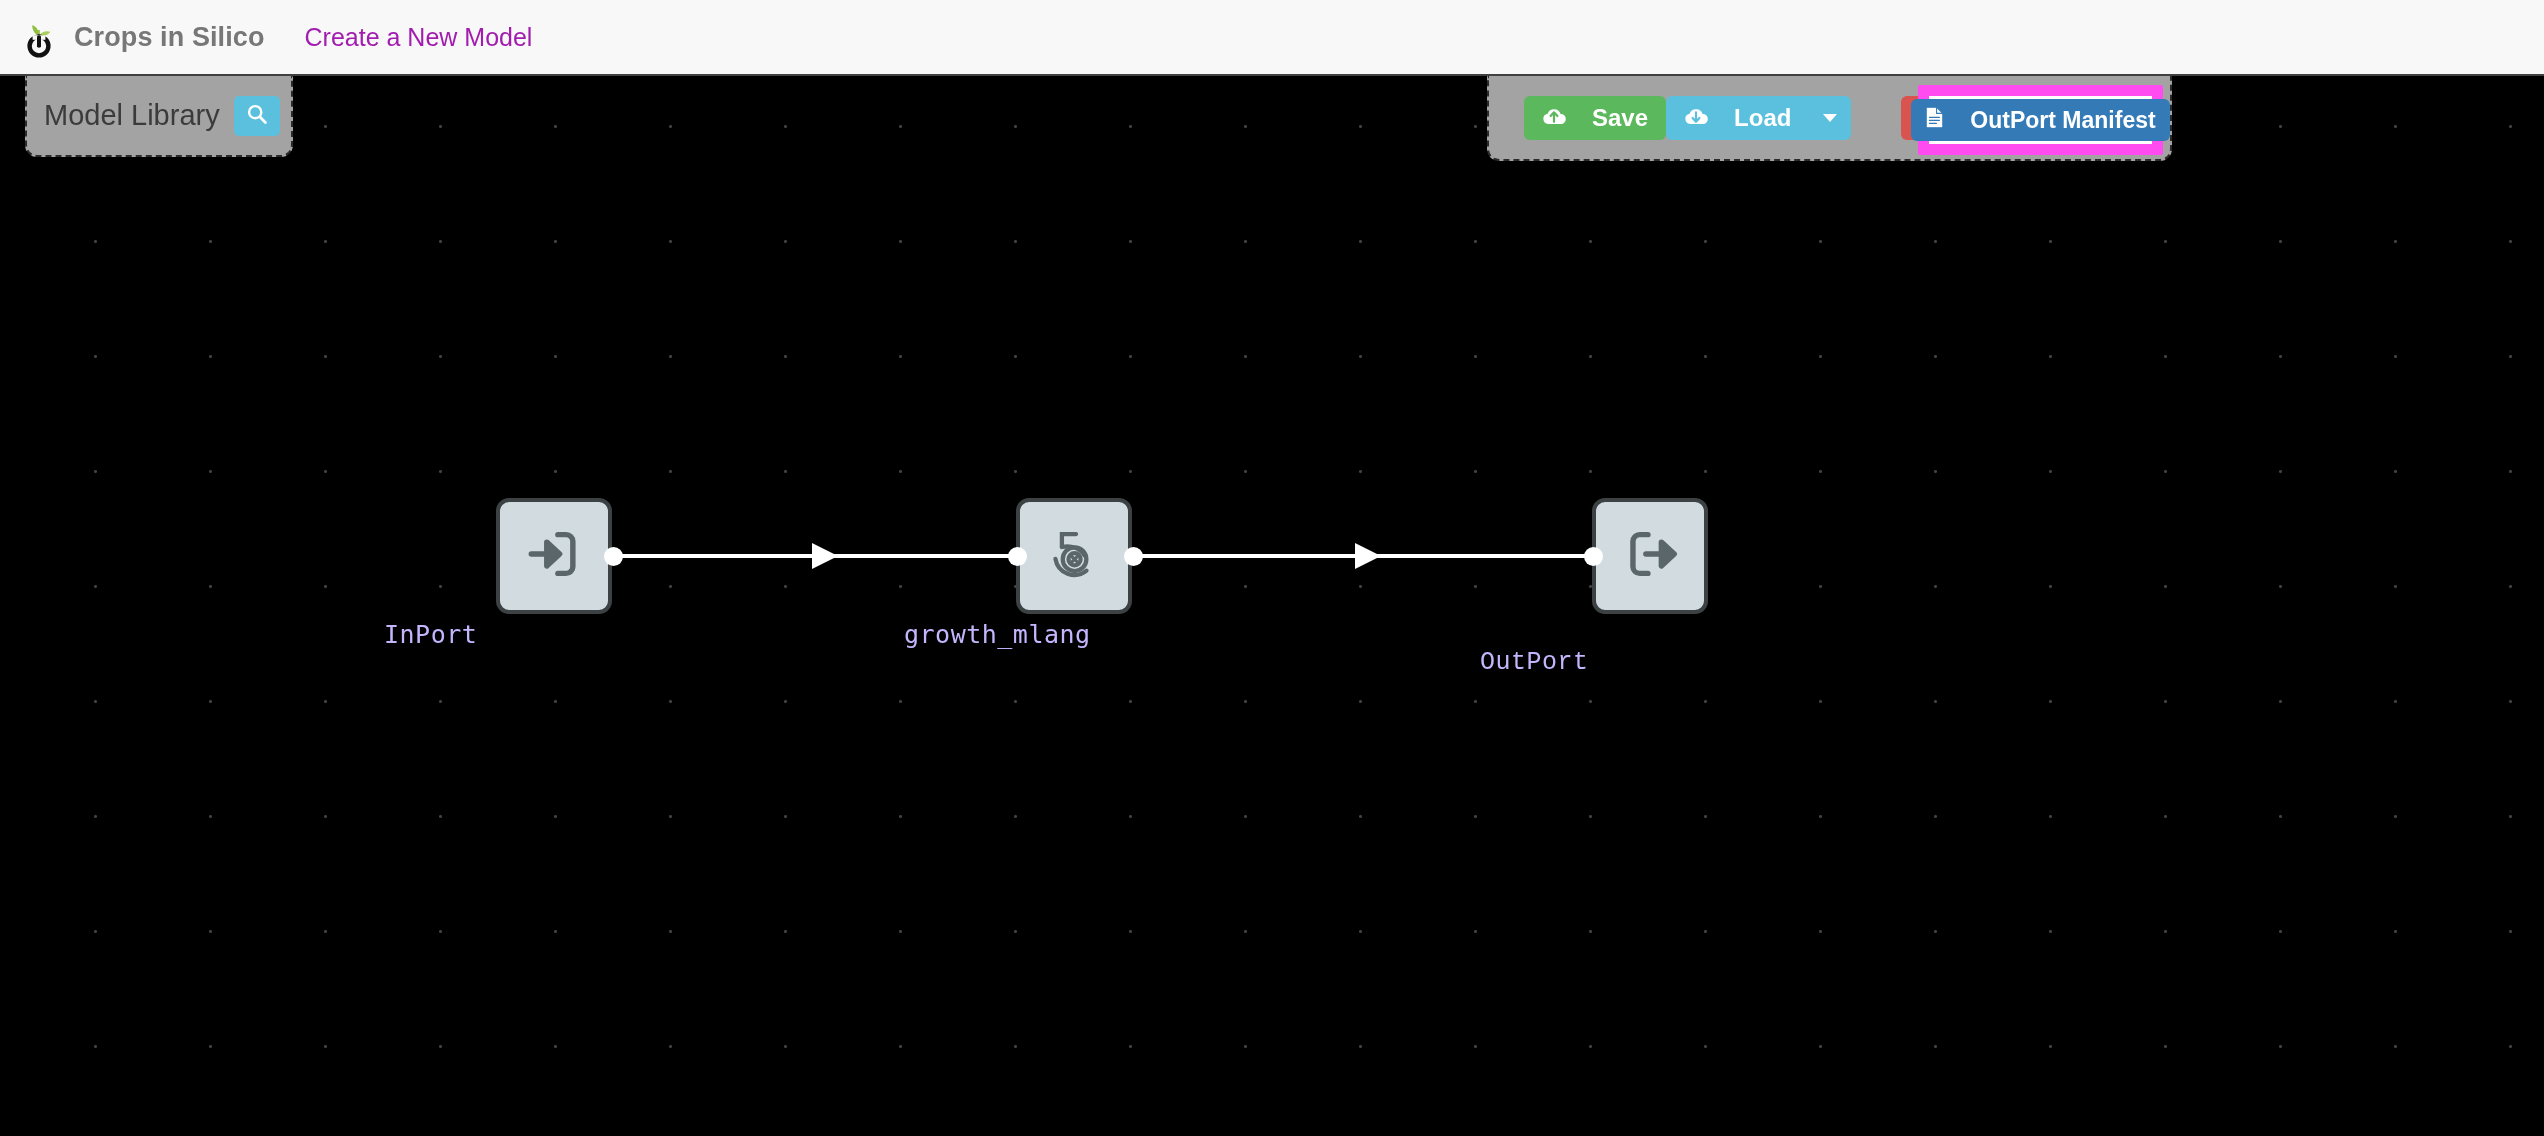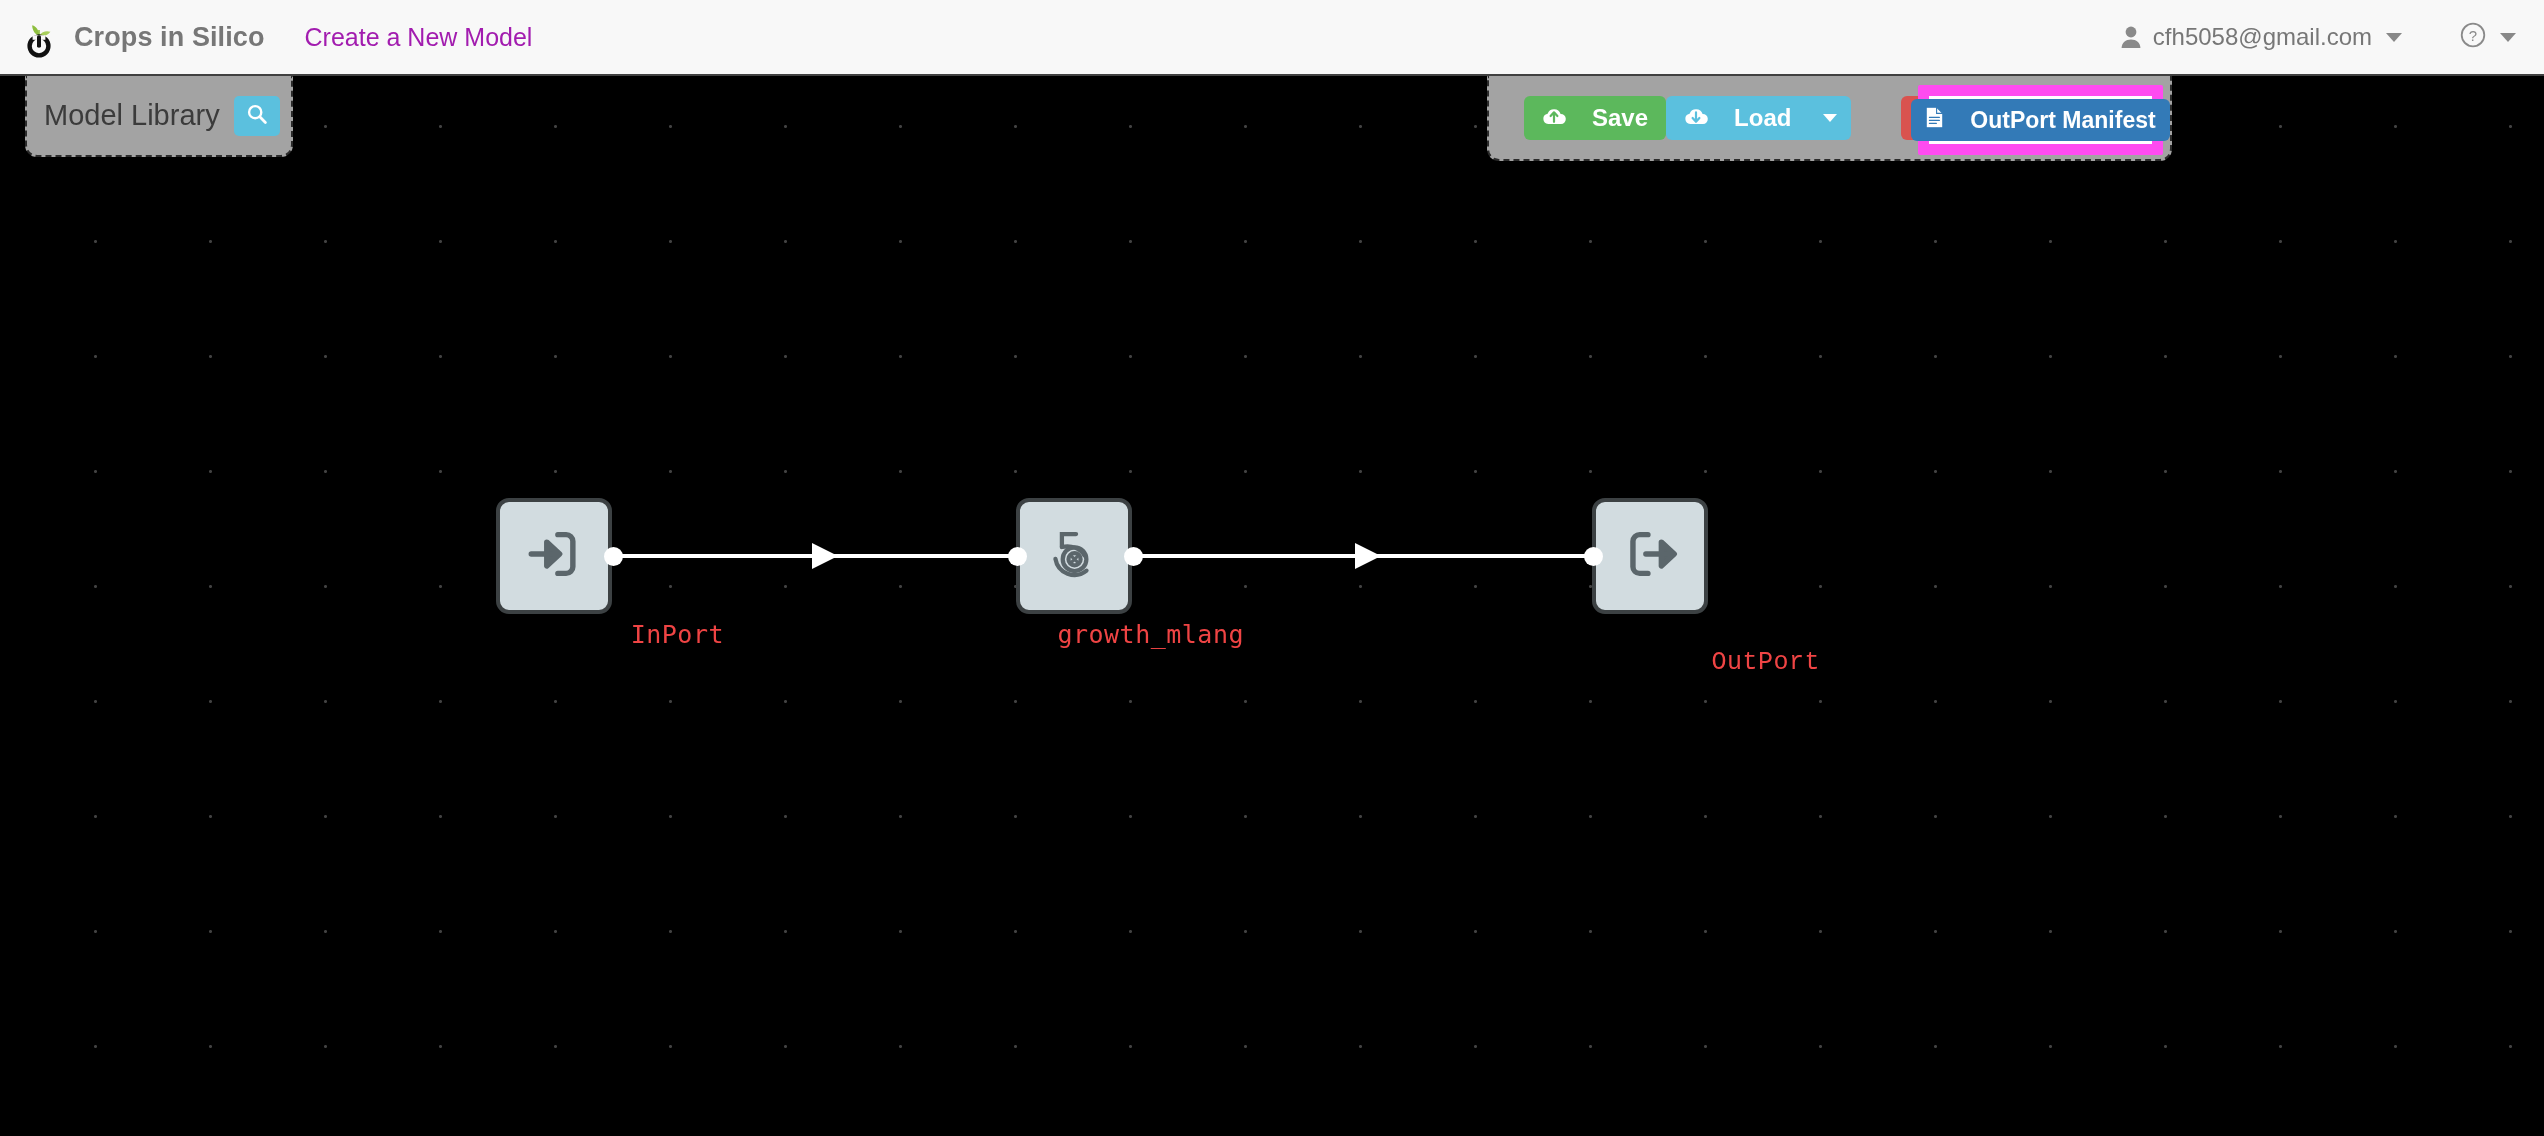--- a/index.html
+++ b/index.html
@@ -212,22 +212,22 @@
     display: flex;
     align-items: center;
     justify-content: center;
     pointer-events: auto;
     cursor: pointer;
     z-index: 20;
   }
   .node-label {
     position: absolute;
     width: 340px;
-    text-align: right;
-    color: #ef4444;
+    text-align: left;
+    color: #c4b5fd;
     font-family: "DejaVu Sans Mono", "Liberation Mono", monospace;
     font-size: 25px;
     letter-spacing: .5px;
     z-index: 20;
     pointer-events: none;
     white-space: nowrap;
   }
   .port {
     position: absolute;
     width: 19px;
@@ -309,44 +309,20 @@
       <rect x="19" y="20.5" width="4" height="13" rx="1.6" fill="#111111"></rect>
       <rect x="14.6" y="21.2" width="12.8" height="4.6" fill="#f8f8f8"></rect>
       <rect x="19" y="21.2" width="4" height="12" rx="1.6" fill="#111111"></rect>
     </svg>
   </div>
 
   <div class="brand-title">Crops in Silico</div>
 
   <a class="nav-link" href="#">Create a New Model</a>
 
-  <div class="header-right">
-
-    <div class="user-block">
-      <span class="user-icon">
-        <svg width="22" height="24" viewBox="0 0 22 24">
-          <circle cx="11" cy="7" r="5.4" fill="#8a8a8a"></circle>
-          <path d="M1.6 23c0-5.4 4.2-8.6 9.4-8.6S20.4 17.6 20.4 23z" fill="#8a8a8a"></path>
-        </svg>
-      </span>
-      <span>cfh5058@gmail.com</span>
-      <span class="caret"></span>
-    </div>
-
-    <div class="help-block">
-      <span>
-        <svg width="26" height="26" viewBox="0 0 26 26">
-          <circle cx="13" cy="13" r="11.3" fill="none" stroke="#8a8a8a" stroke-width="1.8"></circle>
-          <text x="13" y="18.6" text-anchor="middle" font-family="Liberation Sans, sans-serif" font-size="15" fill="#8a8a8a">?</text>
-        </svg>
-      </span>
-      <span class="caret"></span>
-    </div>
-
-  </div>
 </div>
 
 <div id="model-library" class="float-panel">
   <div id="model-library-title">Model Library</div>
   <button id="model-library-search">
     <span>
       <svg width="22" height="22" viewBox="0 0 22 22">
         <circle cx="9.2" cy="9.2" r="6.1" fill="none" stroke="#ffffff" stroke-width="2.4"></circle>
         <path d="M13.8 13.8 19.4 19.4" stroke="#ffffff" stroke-width="2.8" stroke-linecap="round"></path>
       </svg>

